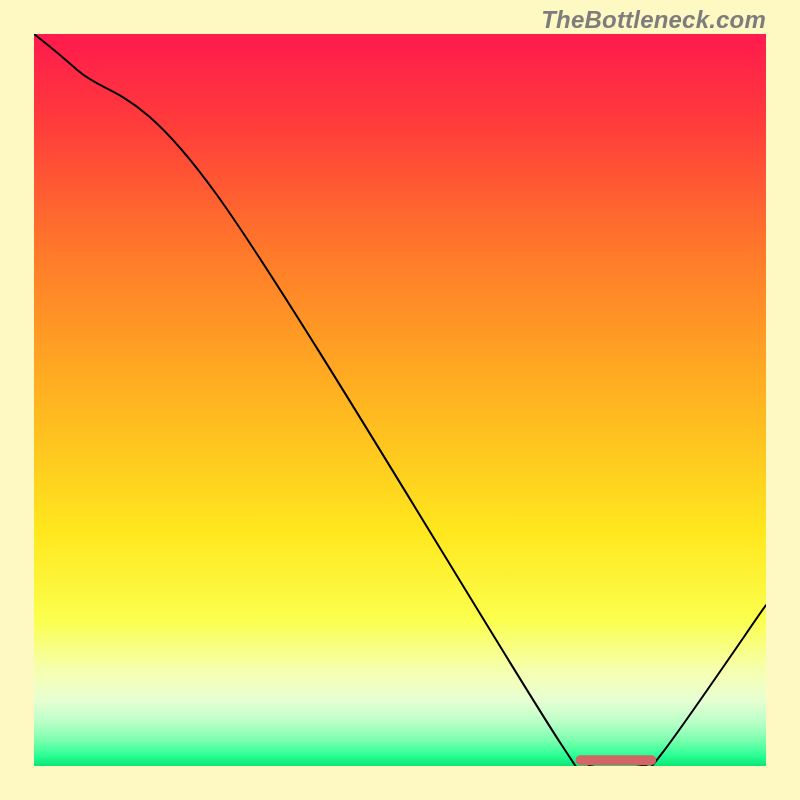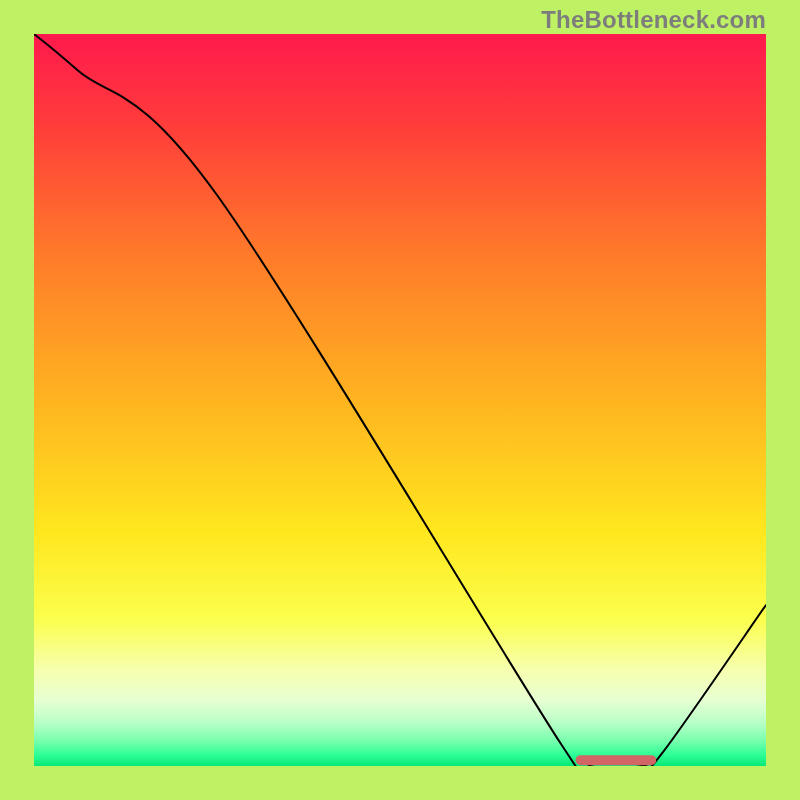--- a/index.html
+++ b/index.html
@@ -8,21 +8,22 @@
     width: 800px;
     height: 800px;
     overflow: hidden;
     background: #000;
     font-family: Arial, Helvetica, sans-serif;
   }
   .frame {
     position: relative;
     width: 800px;
     height: 800px;
-    background: #bef264;
+    background: #fef9c3;
+    font-style: italic;
   }
   .plot {
     position: absolute;
     left: 34px;
     top: 34px;
     width: 732px;
     height: 732px;
     overflow: hidden;
   }
   .watermark {

